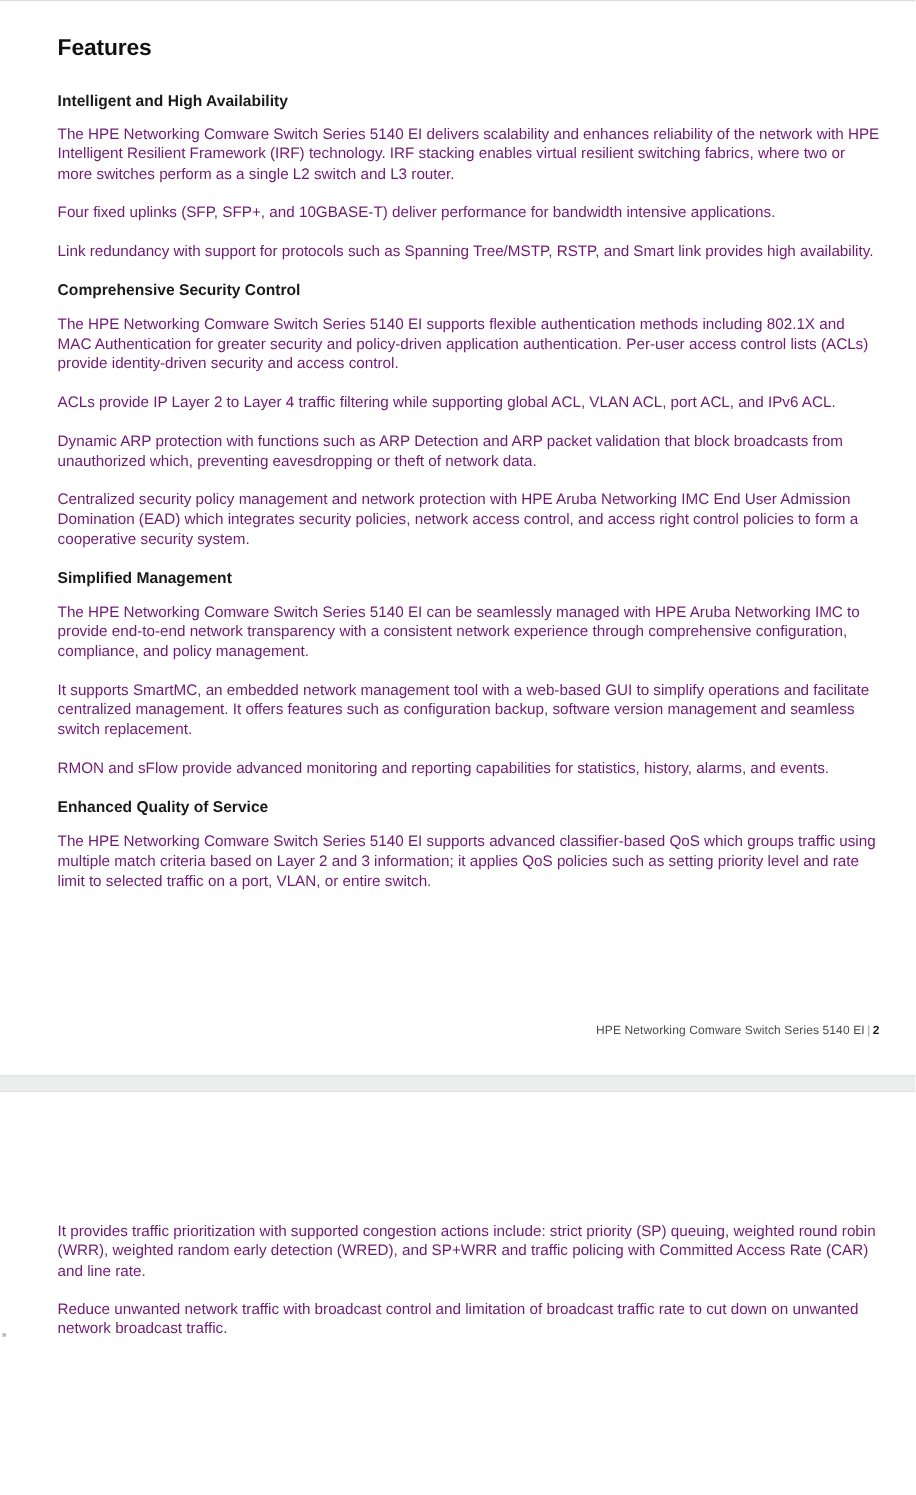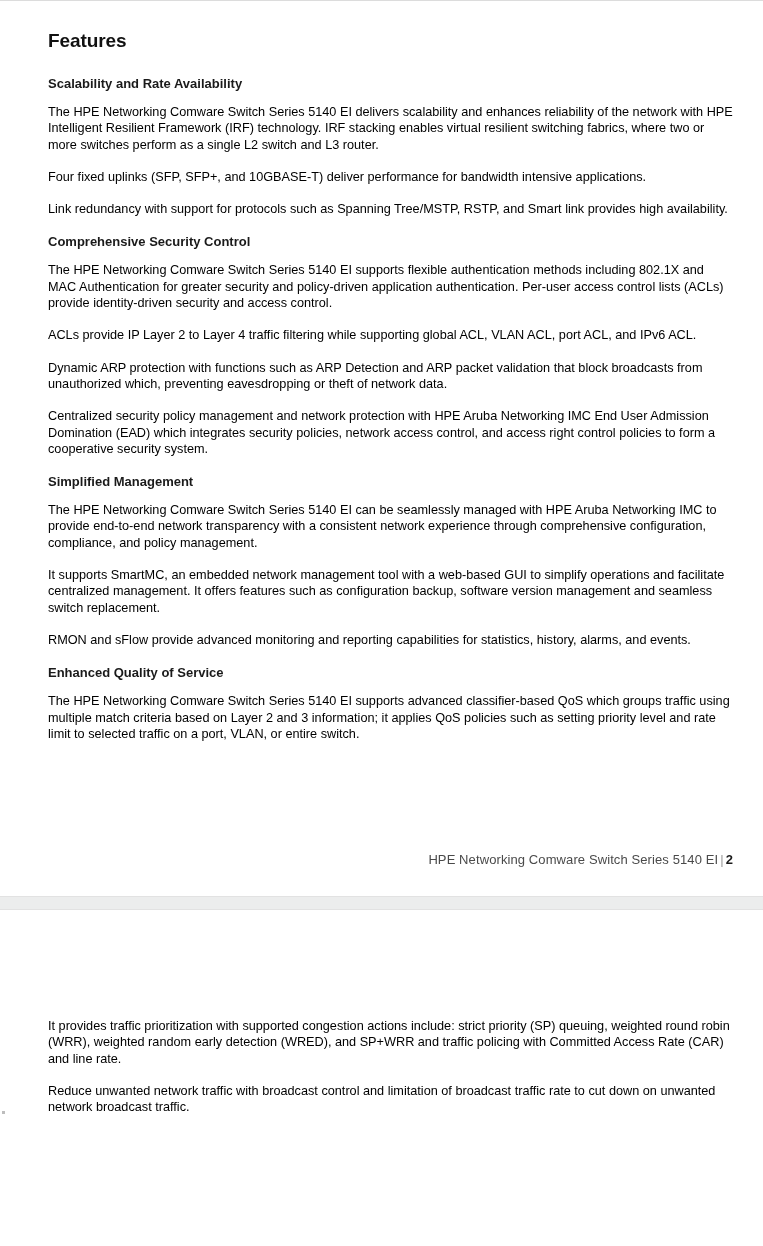--- a/index.html
+++ b/index.html
@@ -40,35 +40,35 @@
     font-size: 13px;
     line-height: 18px;
     font-weight: 700;
     margin: 0 0 11px 0;
     color: #1a1a1a;
   }
   p.para {
     font-size: 12.7px;
     line-height: 16.3px;
     margin: 0 0 16px 0;
-    color: #000000;
+    color: #701a75;
     max-width: 690px;
   }
   .block {
     margin-bottom: 11px;
   }
   .block:last-child p.para:last-child {
     margin-bottom: 0;
   }
   .spacer-after-last {
     height: 96px;
   }
   .page-footer {
     text-align: right;
-    font-size: 13px;
+    font-size: 10px;
     line-height: 12px;
     color: #4a4a4a;
     padding: 0 30px 0 0;
     letter-spacing: 0.1px;
   }
   .page-footer .sep {
     color: #9a9a9a;
     padding: 0 2px;
   }
   .page-footer .pagenum {
@@ -97,21 +97,21 @@
 </head>
 <body>
 
 <div class="page">
   <div class="page-top-rule"></div>
   <div class="page-body">
 
     <h1 class="section-title">Features</h1>
 
     <div class="block">
-      <h2 class="sub-title">Scalability and Rate Availability</h2>
+      <h2 class="sub-title">Intelligent and High Availability</h2>
       <p class="para">The HPE Networking Comware Switch Series 5140 EI delivers scalability and enhances reliability of the network with HPE Intelligent Resilient Framework (IRF) technology. IRF stacking enables virtual resilient switching fabrics, where two or more switches perform as a single L2 switch and L3 router.</p>
       <p class="para">Four fixed uplinks (SFP, SFP+, and 10GBASE-T) deliver performance for bandwidth intensive applications.</p>
       <p class="para">Link redundancy with support for protocols such as Spanning Tree/MSTP, RSTP, and Smart link provides high availability.</p>
     </div>
 
     <div class="block">
       <h2 class="sub-title">Comprehensive Security Control</h2>
       <p class="para">The HPE Networking Comware Switch Series 5140 EI supports flexible authentication methods including 802.1X and MAC Authentication for greater security and policy-driven application authentication. Per-user access control lists (ACLs) provide identity-driven security and access control.</p>
       <p class="para">ACLs provide IP Layer 2 to Layer 4 traffic filtering while supporting global ACL, VLAN ACL, port ACL, and IPv6 ACL.</p>
       <p class="para">Dynamic ARP protection with functions such as ARP Detection and ARP packet validation that block broadcasts from unauthorized which, preventing eavesdropping or theft of network data.</p>

